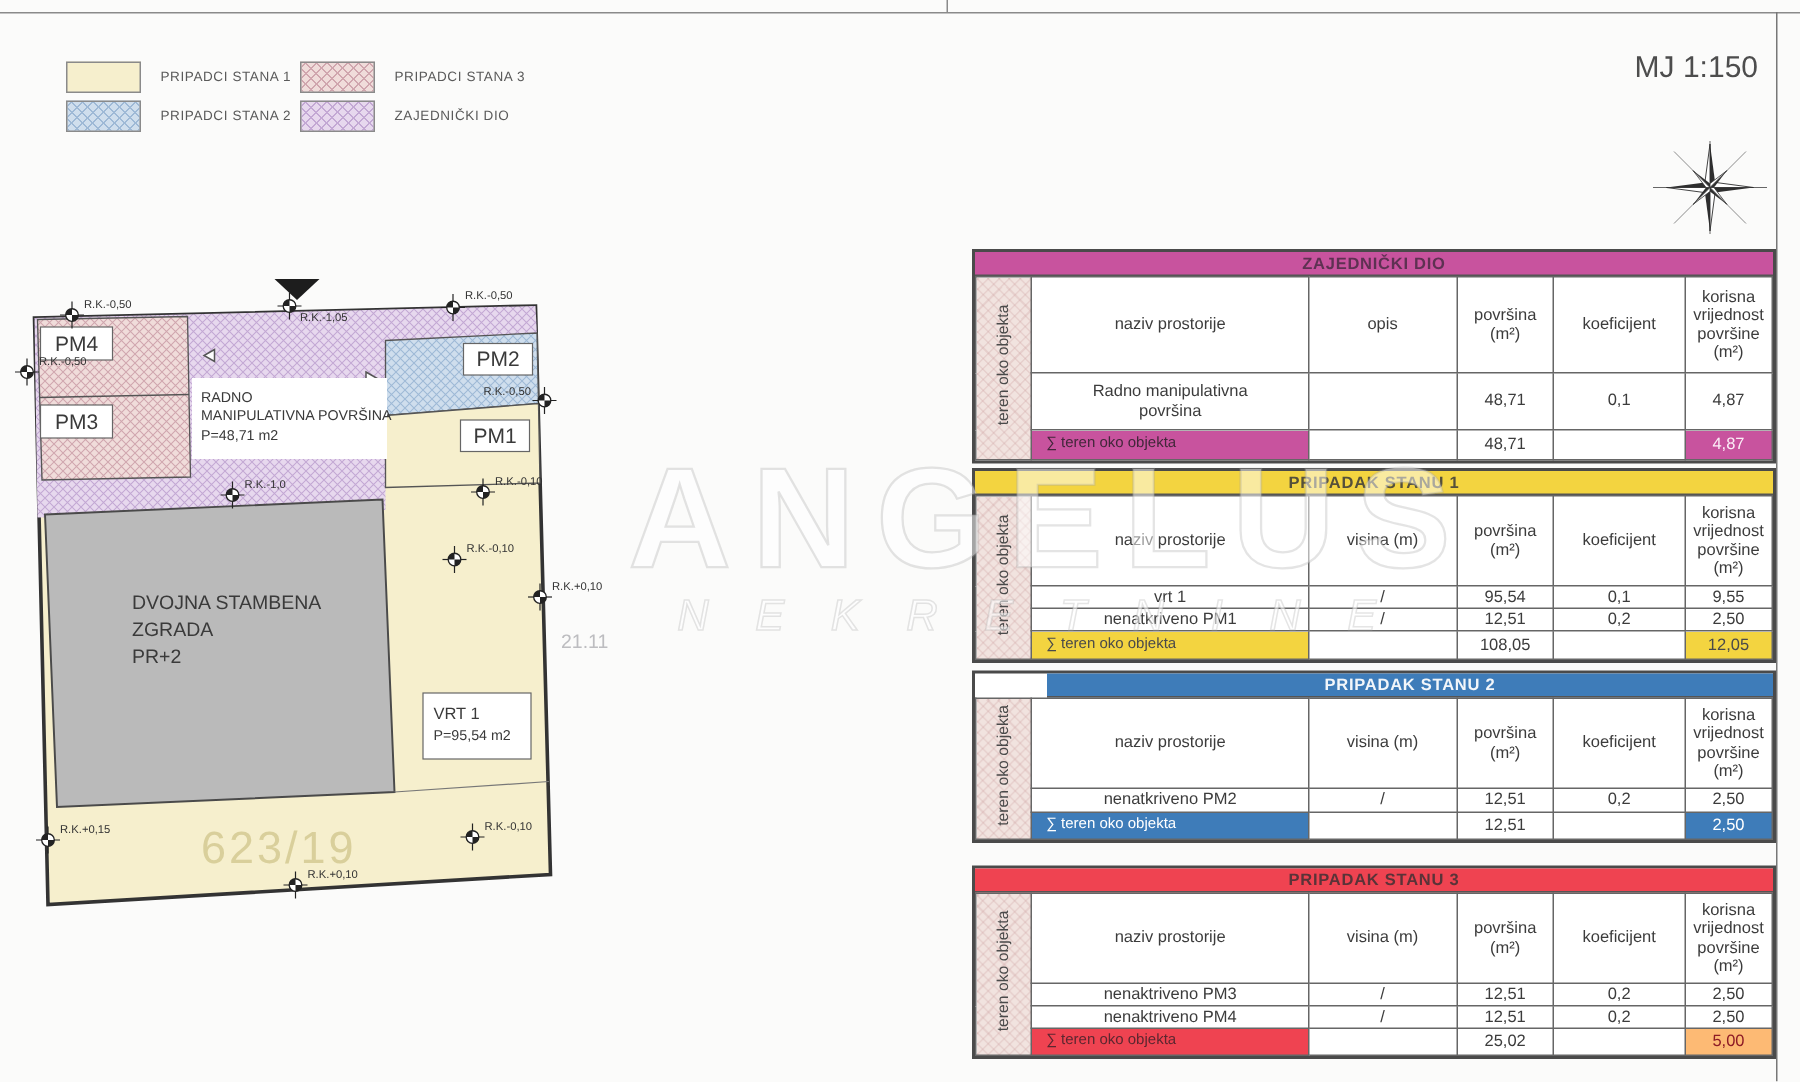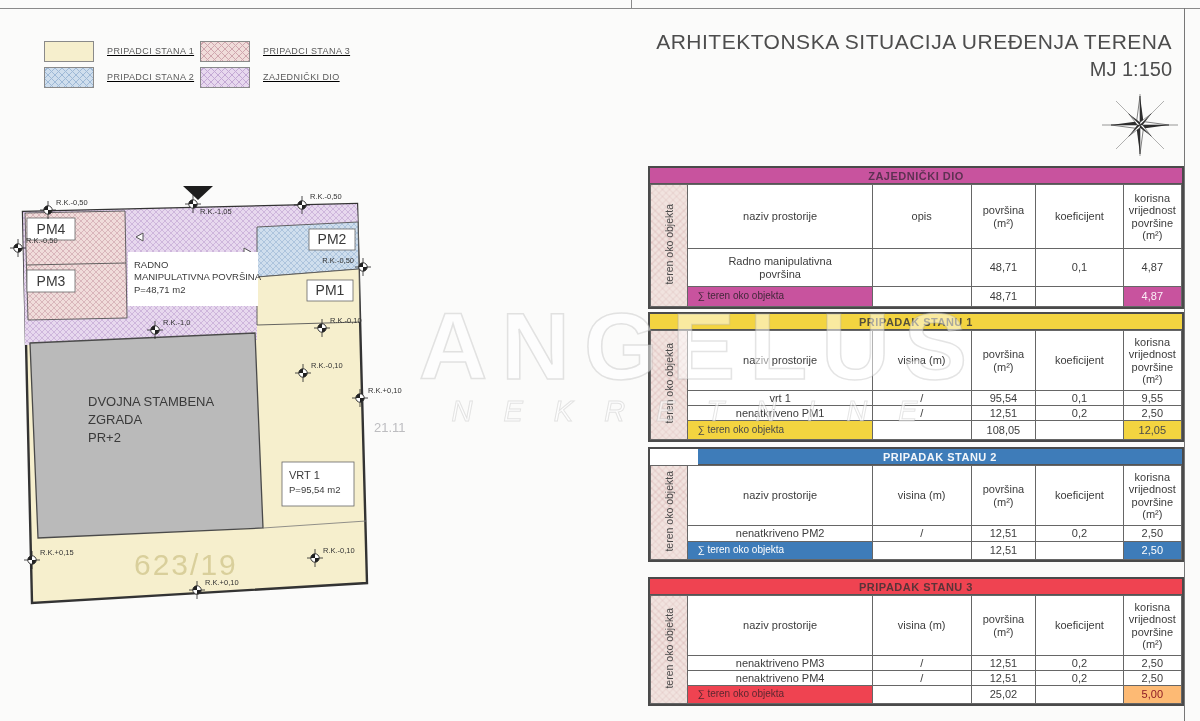--- a/index.html
+++ b/index.html
@@ -7,21 +7,21 @@
   body { font-family:"Liberation Sans", sans-serif; background:#fbfbfa; position:relative; overflow:hidden; }
 
   .abs { position:absolute; }
 
   
   #top-rule { left:0; top:8px; width:1200px; height:1px; background:#8a8a8a; }
   #top-tick { left:631px; top:0; width:1px; height:8px; background:#8a8a8a; }
   #right-border { left:1184px; top:8px; width:1px; height:713px; background:#777; }
 
   
-  #legend { left:44px; top:38px; display:grid; grid-template-columns:156px auto; grid-auto-rows:26px; align-items:center;text-decoration:underline; }
+  #legend { left:44px; top:38px; display:grid; grid-template-columns:156px auto; grid-auto-rows:26px; align-items:center; }
   .lg-item { display:flex; align-items:center; height:24px; }
   .lg-swatch { width:50px; height:21px; border:1px solid #8a8a8a; flex:none; }
   .lg-label { font-size:9px; color:#5a5a5a; letter-spacing:.4px; margin-left:13px; white-space:nowrap; }
   .sw-cream { background:#f6efcd; }
   .sw-blue  { background-color:#cfdeed;
     background-image:repeating-linear-gradient(45deg,#9eb9d6 0 1px,transparent 1px 5px),
                      repeating-linear-gradient(-45deg,#9eb9d6 0 1px,transparent 1px 5px); }
   .sw-pink  { background-color:#f0dcda;
     background-image:repeating-linear-gradient(45deg,#d0a6ae 0 1px,transparent 1px 5px),
                      repeating-linear-gradient(-45deg,#d0a6ae 0 1px,transparent 1px 5px); }
@@ -99,21 +99,20 @@
     <span class="lg-swatch sw-blue"></span>
     <span class="lg-label">PRIPADCI STANA 2</span>
   </div>
   <div class="lg-item">
     <span class="lg-swatch sw-lav"></span>
     <span class="lg-label">ZAJEDNIČKI DIO</span>
   </div>
 </div>
 
 <div id="title-block" class="abs">
-  <div id="title-line1">ARHITEKTONSKA SITUACIJA UREĐENJA TERENA</div>
   <div id="title-line2">MJ 1:150</div>
 </div>
 
 <svg id="compass" class="abs" width="80" height="70" viewBox="0 0 80 70">
   <g transform="translate(40,33)" stroke-linejoin="miter">
     <line x1="-38" y1="0" x2="38" y2="0" stroke="#555" stroke-width="0.6"></line>
     <line x1="0" y1="-31" x2="0" y2="31" stroke="#555" stroke-width="0.6"></line>
     <line x1="-24" y1="-24" x2="24" y2="24" stroke="#666" stroke-width="0.5"></line>
     <line x1="24" y1="-24" x2="-24" y2="24" stroke="#666" stroke-width="0.5"></line>
     <g id="pts">

